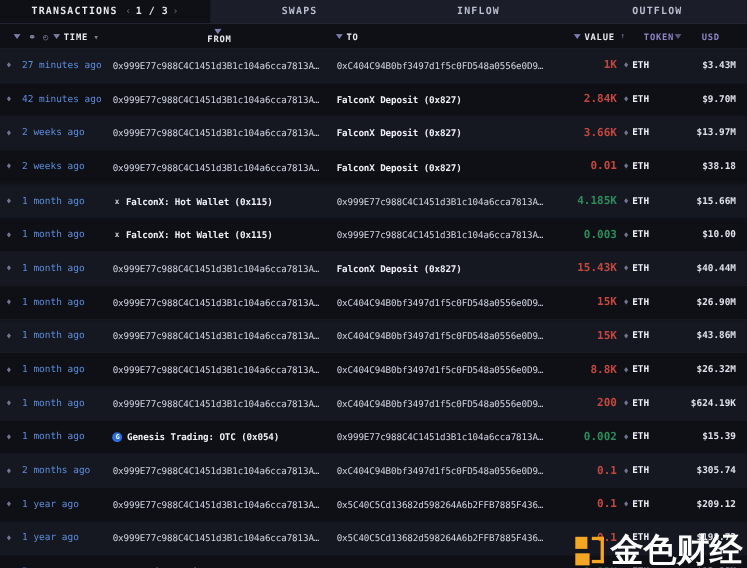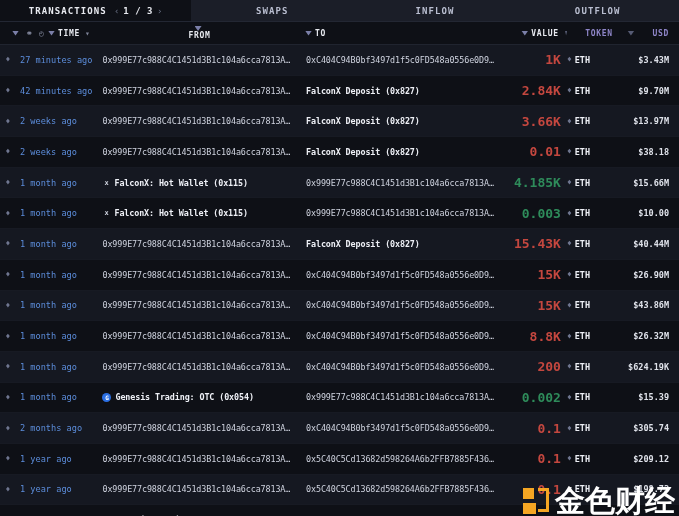--- a/index.html
+++ b/index.html
@@ -89,21 +89,21 @@
   .ico-link,.ico-clock{
     width:9px;height:9px;color:#7f8499;font-size:8px;line-height:9px;
   }
 
   
   .c-time{width:100px;padding-left:0px;}
   .c-from{width:205px;flex-direction:column;}
   .c-to  {width:205px;}
   .c-val {width:62px;justify-content:flex-end;}
   .c-tok {width:48px;justify-content:flex-start;}
-  .c-usd {width:59px;justify-content:flex-end;}
+  .c-usd {width:59px;justify-content:flex-start;}
 
   
   .rows{position:relative;}
   .row{
     height:29.7px;display:flex;align-items:center;
     font-size:8.6px;
     border-bottom:1px solid #171a23;
     position:relative;
   }
   .row.alt{background:#151821;}
@@ -131,21 +131,21 @@
   }
   .ent-ico.x{
     width:8px;height:8px;color:#cfd3df;font-size:7px;font-weight:700;
   }
   .ent-ico.g{
     width:9px;height:9px;border-radius:50%;
     background:#2b6fe3;color:#fff;font-size:6px;font-weight:700;
     line-height:9px;text-align:center;
   }
   .cell.value{
-    width:62px;justify-content:flex-end;font-weight:700;font-size:13px;
+    width:62px;justify-content:flex-end;font-weight:700;font-size:10px;
   }
   .v-out{color:#c4473f;}
   .v-in {color:#2e8b5a;}
   .cell.token{
     width:48px;justify-content:flex-start;gap:3px;
     color:#eef0f6;font-weight:700;font-size:8.5px;padding-left:6px;
   }
   .tok-ico{color:#6f7690;font-size:9px;}
   .cell.usd{
     width:59px;justify-content:flex-end;

